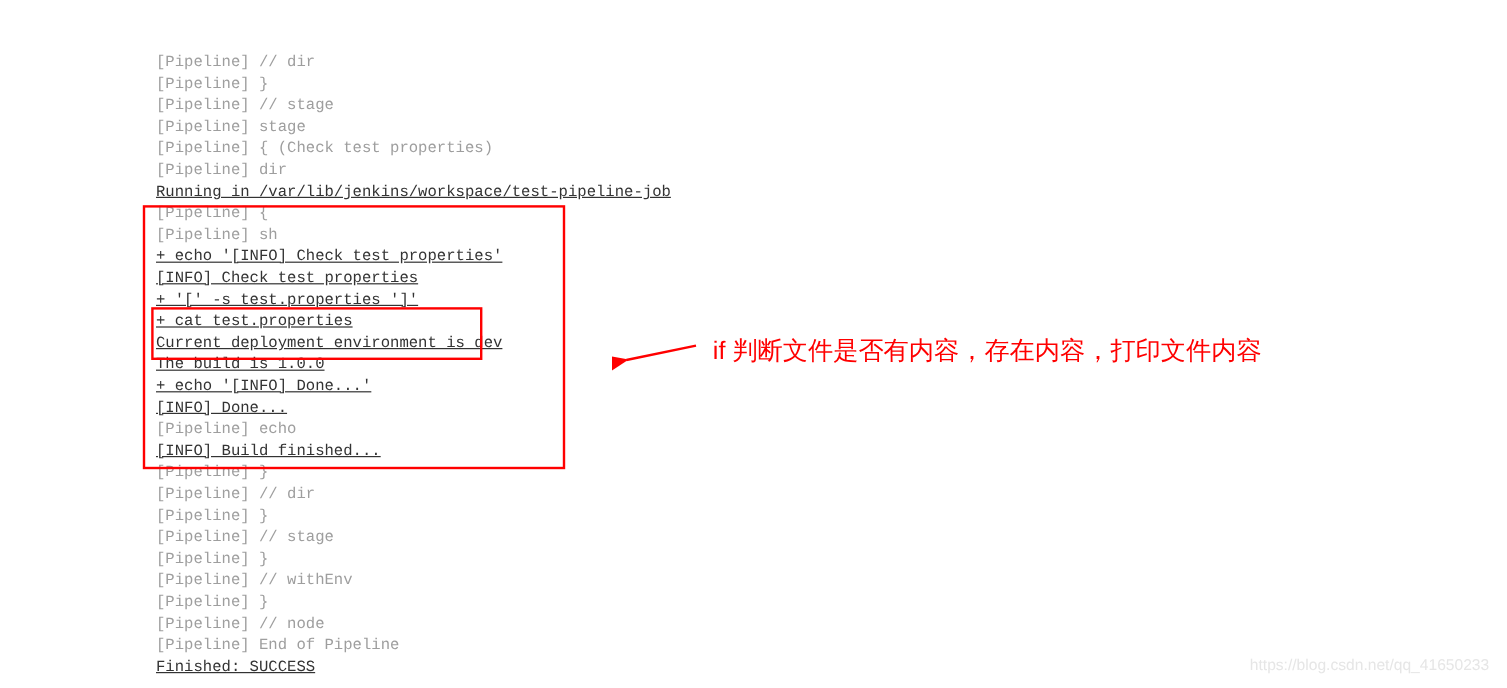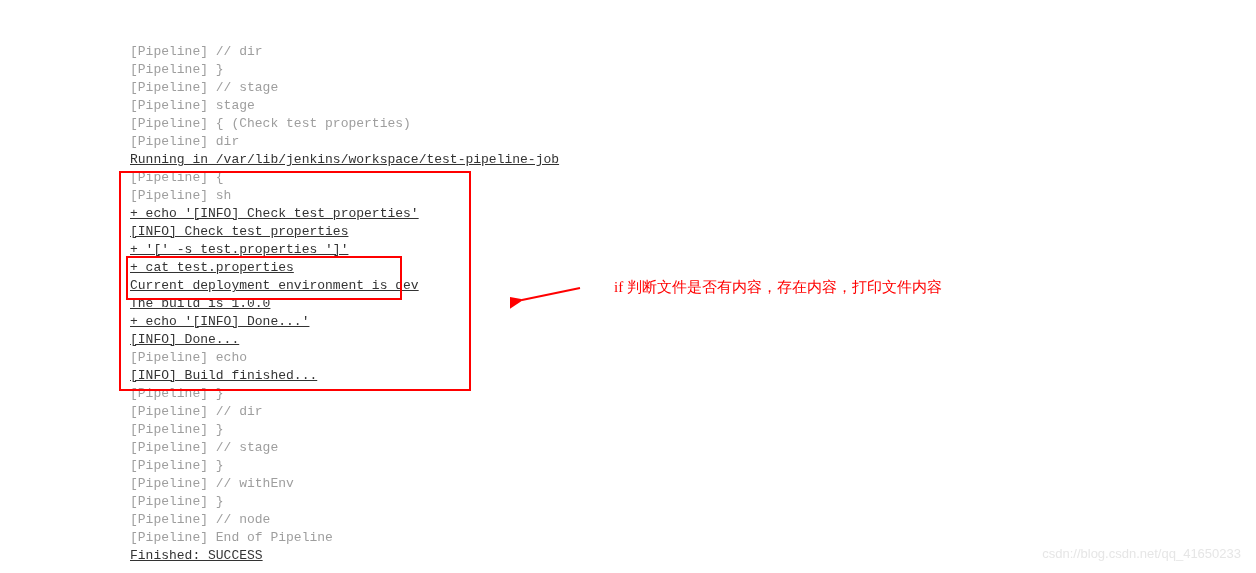--- a/index.html
+++ b/index.html
@@ -38,25 +38,25 @@
     position: absolute;
     border: 2px solid #ff0000;
     left: 126px;
     top: 256px;
     width: 272px;
     height: 40px;
     pointer-events: none;
   }
   .annotation {
     position: absolute;
-    left: 614px;
+    left: 594px;
     top: 278px;
     color: #ff0000;
-    font-family: Liberation Serif, serif;
-    font-size: 15px;
+    font-family: Liberation Sans, sans-serif;
+    font-size: 21px;
     white-space: nowrap;
   }
   .arrow {
     position: absolute;
     left: 510px;
     top: 270px;
     pointer-events: none;
   }
   .watermark {
     position: absolute;
@@ -80,13 +80,13 @@
   <defs>
     <marker id="ah" markerWidth="10" markerHeight="8" refX="1" refY="4" orient="auto">
       <polygon points="10,0 0,4 10,8" fill="#ff0000"></polygon>
     </marker>
   </defs>
   <line x1="70" y1="18" x2="12" y2="30" stroke="#ff0000" stroke-width="2" marker-end="url(#ah)"></line>
 </svg>
 
 <div class="annotation">if 判断文件是否有内容，存在内容，打印文件内容</div>
 
-<div class="watermark">csdn://blog.csdn.net/qq_41650233</div>
+<div class="watermark">https://blog.csdn.net/qq_41650233</div>
 
 </body></html>

